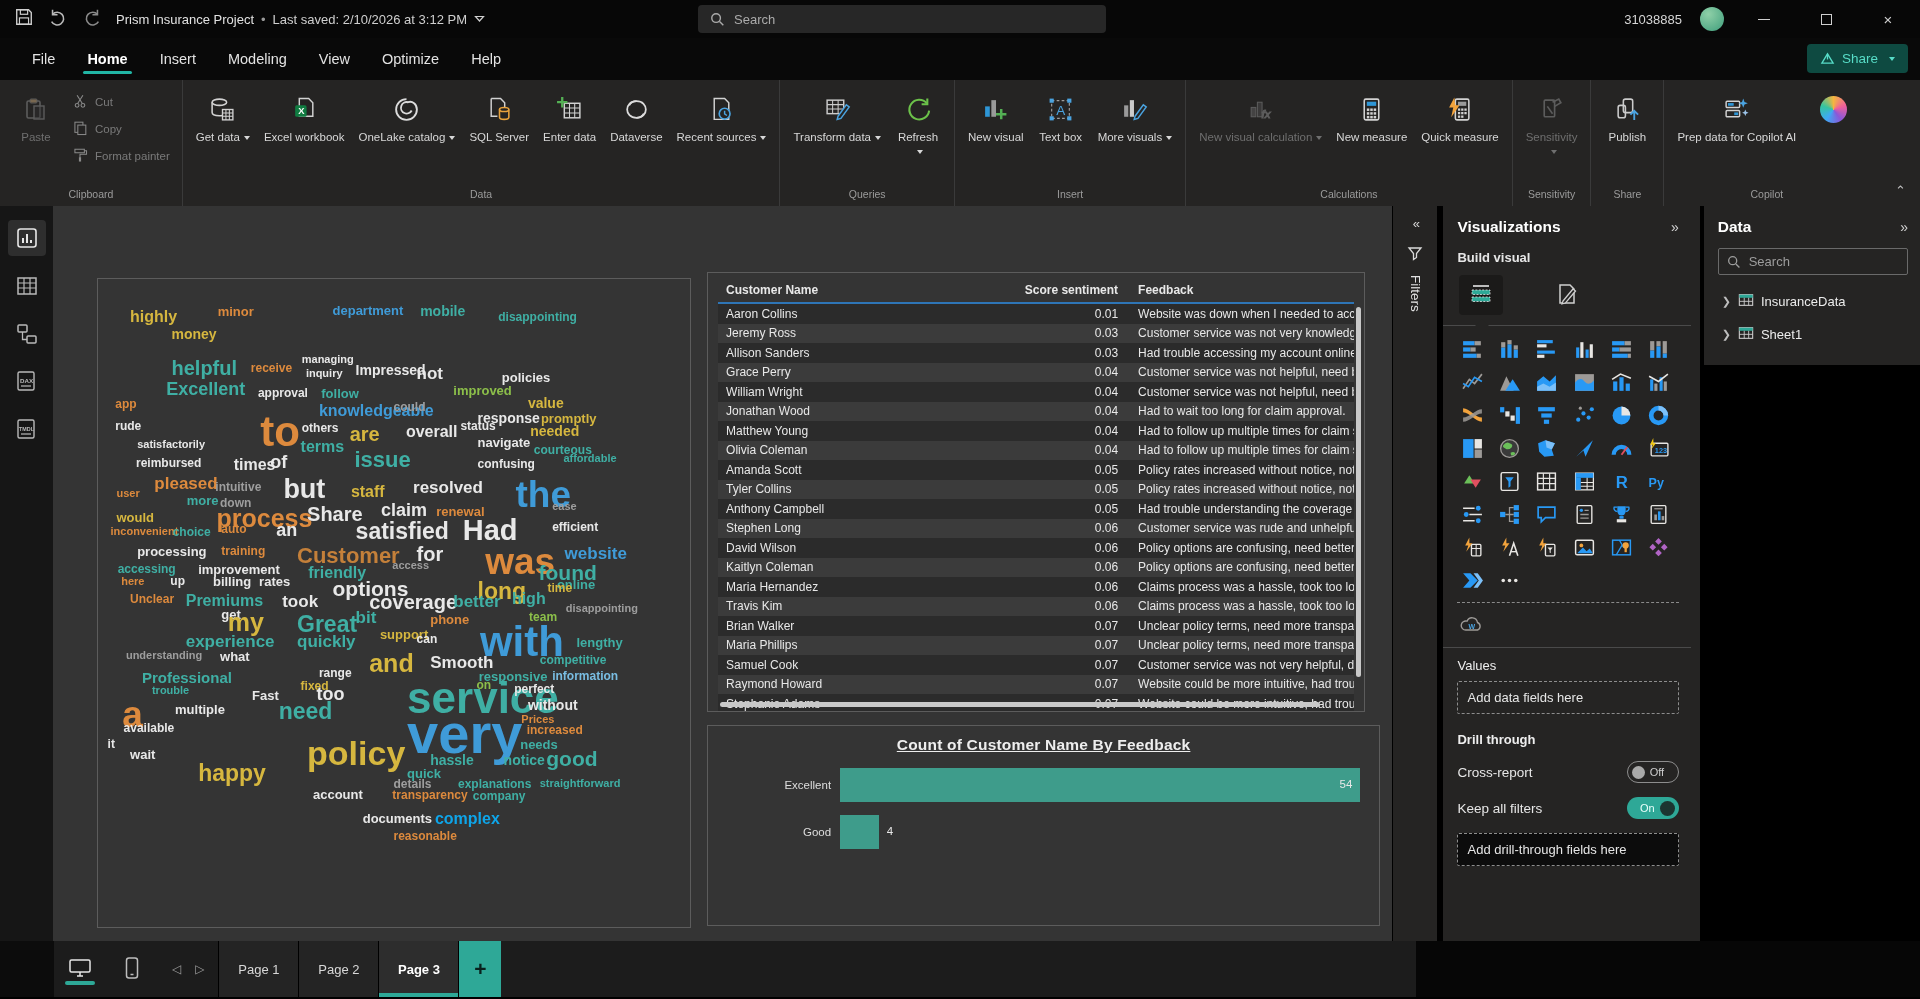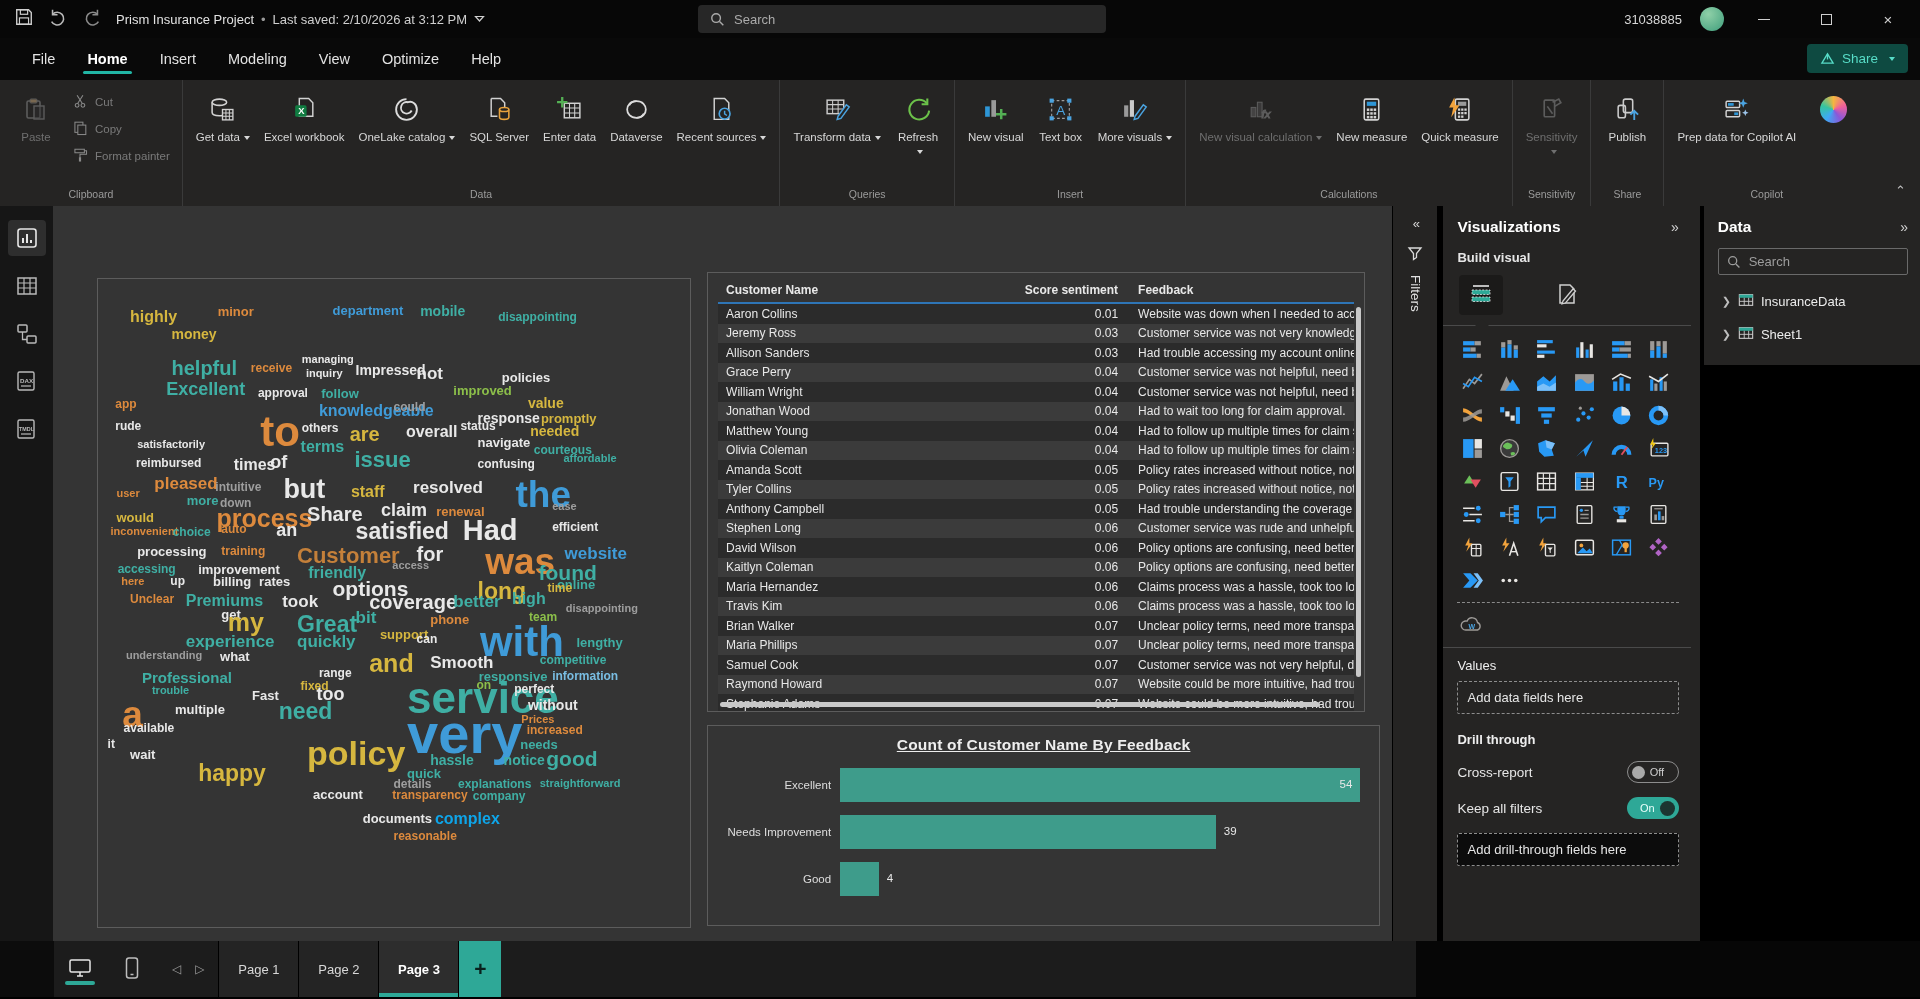--- a/index.html
+++ b/index.html
@@ -799,27 +799,20 @@
       <div id="chart-title">Count of Customer Name By Feedback</div>
       <div id="chart-plot">
           <div class="crow">
             <span class="clabel">Excellent</span>
             <span class="cbararea">
               <span class="cbar" style="width: 99.0826%; background: rgb(62, 156, 139);"></span>
               <span class="cval" style="right: 0.917431%; margin-right: 8px;">54</span>
             </span>
           </div>
           <div class="crow">
-            <span class="clabel">Needs Improvement</span>
-            <span class="cbararea">
-              <span class="cbar" style="width: 71.5596%; background: rgb(62, 156, 139);"></span>
-              <span class="cval" style="left: 71.5596%; margin-left: 8px;">39</span>
-            </span>
-          </div>
-          <div class="crow">
             <span class="clabel">Good</span>
             <span class="cbararea">
               <span class="cbar" style="width: 7.33945%; background: rgb(62, 156, 139);"></span>
               <span class="cval" style="left: 7.33945%; margin-left: 8px;">4</span>
             </span>
           </div>
         </div>
     </div>
   </div>
 

